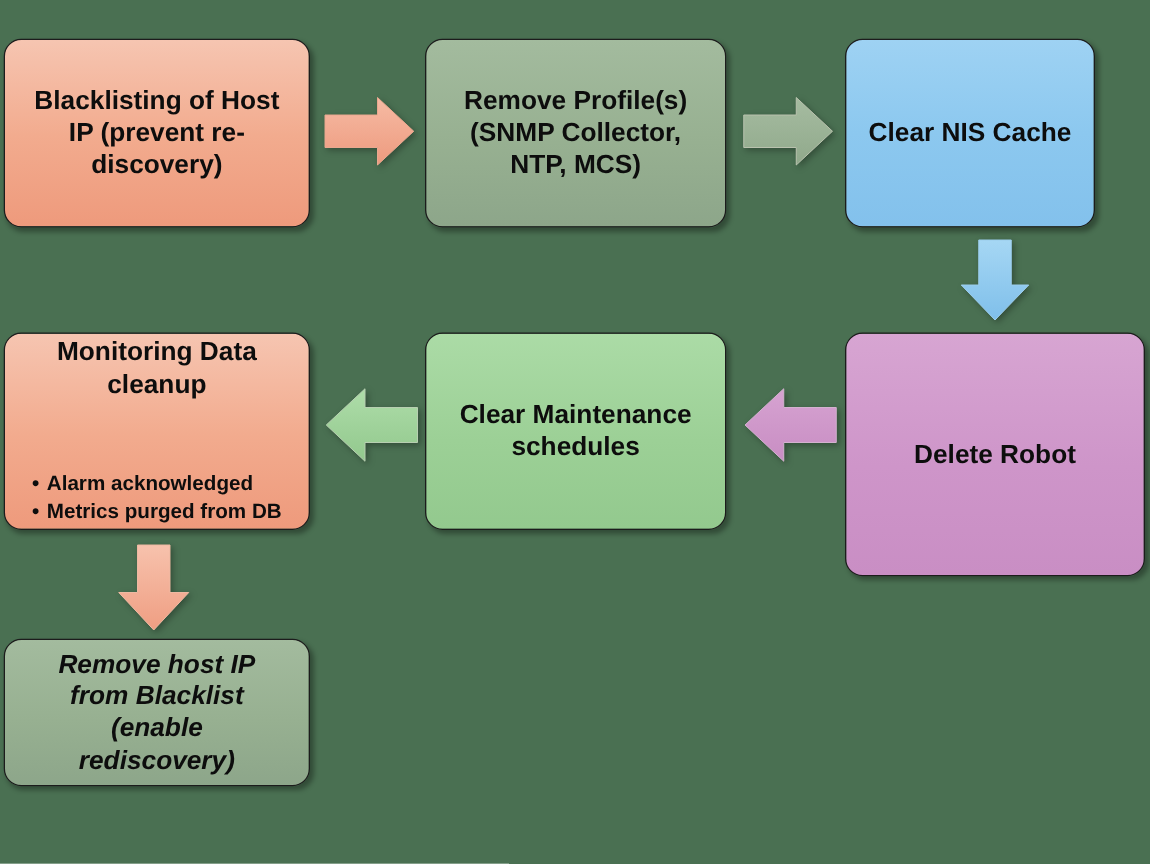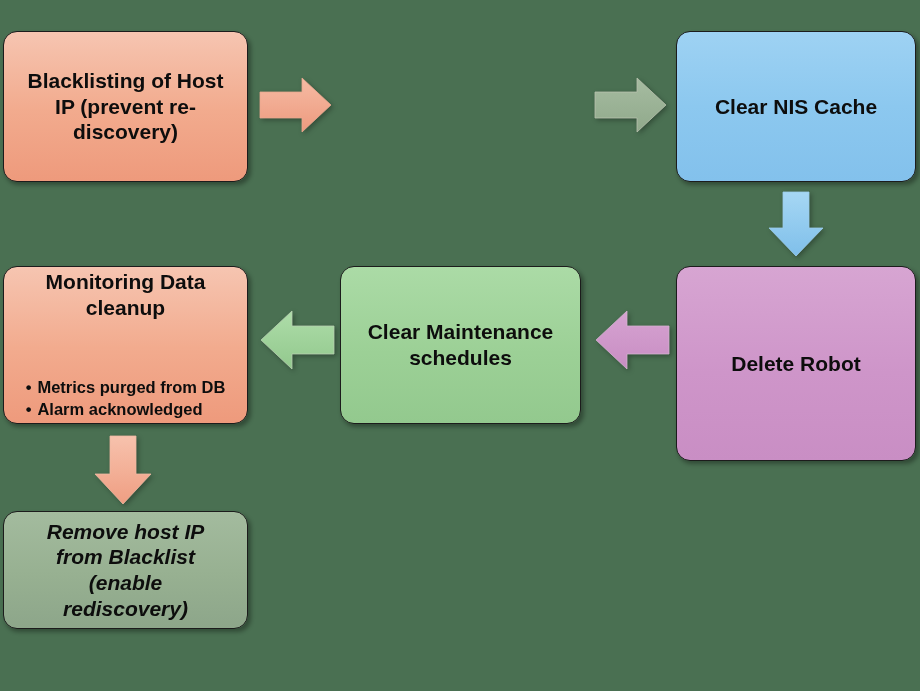--- a/index.html
+++ b/index.html
@@ -83,55 +83,60 @@
       <defs>
         <linearGradient id="gradA1" x1="0" y1="0" x2="0" y2="1">
           <stop offset="0%" stop-color="#f6bba4"></stop>
           <stop offset="100%" stop-color="#ed9a7e"></stop>
         </linearGradient>
       </defs>
       <polygon points="2,16 44,16 44,2 73,29 44,56 44,42 2,42" fill="url(#gradA1)" stroke="#e9a88f" stroke-width="0.8"></polygon>
     </svg>
   </div>
 
+  <div class="node fill-sage" style="left:340px; top:31px; width:241px; height:151px;">
+    <div class="title">Remove Profile(s)
+(SNMP Collector,
+NTP, MCS)</div>
+  </div>
 
   <div class="arrow" style="left:593px; top:76px; width:75px; height:58px;">
     <svg viewBox="0 0 75 58" preserveAspectRatio="none" aria-hidden="true">
       <defs>
         <linearGradient id="gradA2" x1="0" y1="0" x2="0" y2="1">
           <stop offset="0%" stop-color="#a6bca1"></stop>
           <stop offset="100%" stop-color="#90a98b"></stop>
         </linearGradient>
       </defs>
       <polygon points="2,16 44,16 44,2 73,29 44,56 44,42 2,42" fill="url(#gradA2)" stroke="#b9c2ae" stroke-width="0.8"></polygon>
     </svg>
   </div>
 
-  <div class="node fill-blue" style="left:676px; top:31px; width:240px; height:151px;">
+  <div class="node fill-blue" style="left:676px; top:31px; width:200px; height:151px;">
     <div class="title">Clear NIS Cache</div>
   </div>
 
   <div class="arrow" style="left:766px; top:190px; width:60px; height:68px;">
     <svg viewBox="0 0 60 68" preserveAspectRatio="none" aria-hidden="true">
       <defs>
         <linearGradient id="gradA3" x1="0" y1="0" x2="0" y2="1">
           <stop offset="0%" stop-color="#a6d7f4"></stop>
           <stop offset="100%" stop-color="#7fbfea"></stop>
         </linearGradient>
       </defs>
       <polygon points="17,2 43,2 43,38 57,38 30,66 3,38 17,38" fill="url(#gradA3)" stroke="#9ccdec" stroke-width="0.8"></polygon>
     </svg>
   </div>
 
   <div class="node fill-salmon" style="left:3px; top:266px; width:245px; height:158px;gap:48px;">
     <div class="title">Monitoring Data
 cleanup</div>
     <div class="bullets">
+      <div class="bullet-line">Alarm acknowledged</div>
       <div class="bullet-line">Metrics purged from DB</div>
-      <div class="bullet-line">Alarm acknowledged</div>
     </div>
   </div>
 
   <div class="arrow" style="left:258px; top:308px; width:78px; height:64px;">
     <svg viewBox="0 0 78 64" preserveAspectRatio="none" aria-hidden="true">
       <defs>
         <linearGradient id="gradA4" x1="0" y1="0" x2="0" y2="1">
           <stop offset="0%" stop-color="#aedda9"></stop>
           <stop offset="100%" stop-color="#92c88d"></stop>
         </linearGradient>

